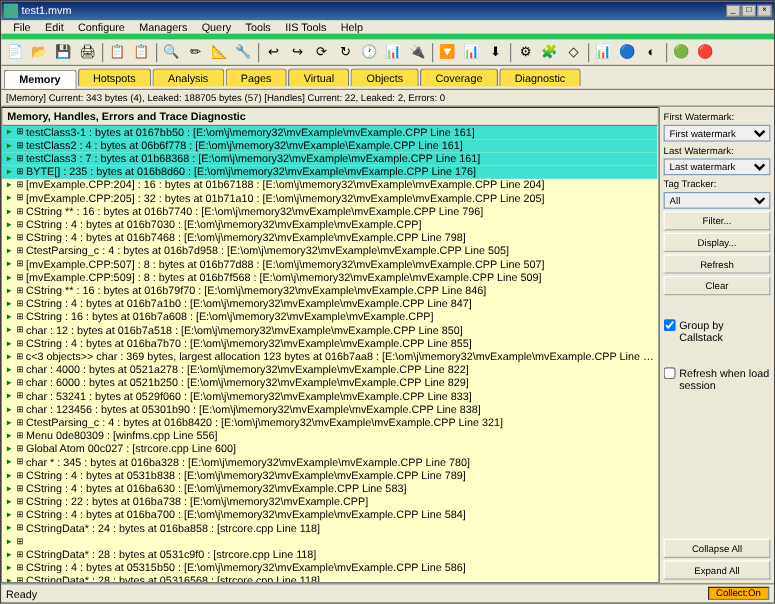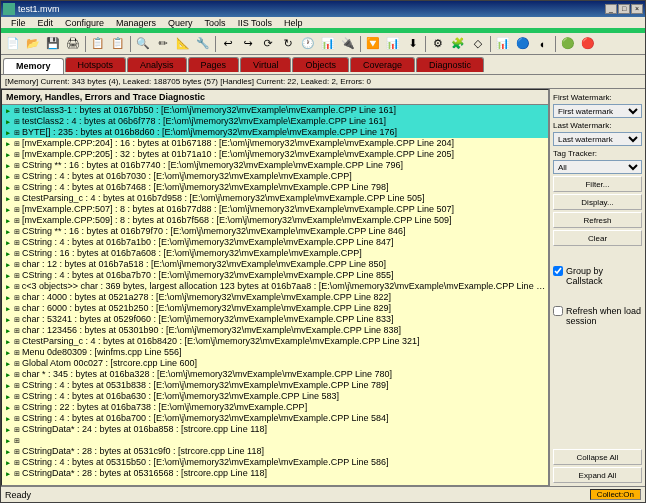--- a/index.html
+++ b/index.html
@@ -7,21 +7,21 @@
 .titlebar{background:linear-gradient(to bottom,#0a246a,#3a6ea5);color:#fff;height:16px;display:flex;align-items:center;padding:0 2px;font-size:10px}
 .titlebar .ticon{width:12px;height:12px;background:#4a8;margin-right:3px;display:inline-block}
 .titlebar .spacer{flex:1}
 .titlebar .wbtn{width:12px;height:10px;background:#d4d0c8;border:1px solid #808080;margin-left:1px;font-size:7px;text-align:center;line-height:8px;color:#000}
 .menubar{background:#ece9d8;height:16px;display:flex;align-items:center;padding:2px 4px;border-bottom:5px solid #22c55e}
 .menubar span{padding:1px 6px;cursor:default}
 .toolbar{background:#ece9d8;height:22px;display:flex;align-items:center;padding:1px 2px;border-bottom:1px solid #808080;gap:0px}
 .tbtn{width:18px;height:18px;margin:0 1px;border:1px solid transparent;display:flex;align-items:center;justify-content:center;font-size:11px}
 .tsep{width:1px;height:16px;background:#808080;margin:0 2px}
 .tabbar{background:#ece9d8;height:20px;display:flex;align-items:center;border-bottom:1px solid #808080;padding:0 2px}
-.tab{padding:2px 12px;border:1px solid #808080;border-bottom:none;background:#b91c1c;margin-right:1px;border-radius:3px 3px 0 0;font-size:9px;cursor:default}
+.tab{padding:2px 12px;border:1px solid #808080;border-bottom:none;background:#fde047;margin-right:1px;border-radius:3px 3px 0 0;font-size:9px;cursor:default}
 .tab.active{background:#fff;font-weight:bold;position:relative;top:1px;padding-bottom:3px}
 .statsbar{background:#ece9d8;padding:2px 4px;border-bottom:1px solid #808080;font-size:8px}
 .main{flex:1;display:flex;overflow:hidden}
 .listarea{flex:1;display:flex;flex-direction:column;overflow:hidden;border:1px inset #808080;background:#ffffc8}
 .listheader{background:#ece9d8;border-bottom:1px solid #808080;padding:2px 4px;font-size:9px;font-weight:bold}
 .listbody{flex:1;overflow-y:scroll;overflow-x:hidden;background:#ffffc8}
 .row{display:flex;align-items:center;height:11px;padding:0 2px;font-size:8px;white-space:nowrap;cursor:default;line-height:11px}
 .row.hl{background:#40e0d0}
 .ricon{width:8px;height:8px;margin-right:1px;font-size:7px;text-align:center;line-height:8px;display:inline-block}
 .ricon.plus{color:#008000;font-weight:bold}
@@ -126,20 +126,25 @@
           <span class="rtext">testClass3-1 : bytes at 0167bb50 : [E:\om\j\memory32\mvExample\mvExample.CPP Line 161]</span>
         </div>
         <div class="row hl">
           <span class="ricon plus">▸</span>
           <span class="ricon box">⊞</span>
           <span class="rtext">testClass2 : 4 : bytes at 06b6f778 : [E:\om\j\memory32\mvExample\Example.CPP Line 161]</span>
         </div>
         <div class="row hl">
           <span class="ricon plus">▸</span>
           <span class="ricon box">⊞</span>
+          <span class="rtext">testClass3 : 7 : bytes at 01b68368 : [E:\om\j\memory32\mvExample\mvExample.CPP Line 161]</span>
+        </div>
+        <div class="row hl">
+          <span class="ricon plus">▸</span>
+          <span class="ricon box">⊞</span>
           <span class="rtext">BYTE[] : 235 : bytes at 016b8d60 : [E:\om\j\memory32\mvExample\mvExample.CPP Line 176]</span>
         </div>
         <div class="row">
           <span class="ricon plus">▸</span>
           <span class="ricon box">⊞</span>
           <span class="rtext">[mvExample.CPP:204] : 16 : bytes at 01b67188 : [E:\om\j\memory32\mvExample\mvExample.CPP Line 204]</span>
         </div>
         <div class="row">
           <span class="ricon plus">▸</span>
           <span class="ricon box">⊞</span>

